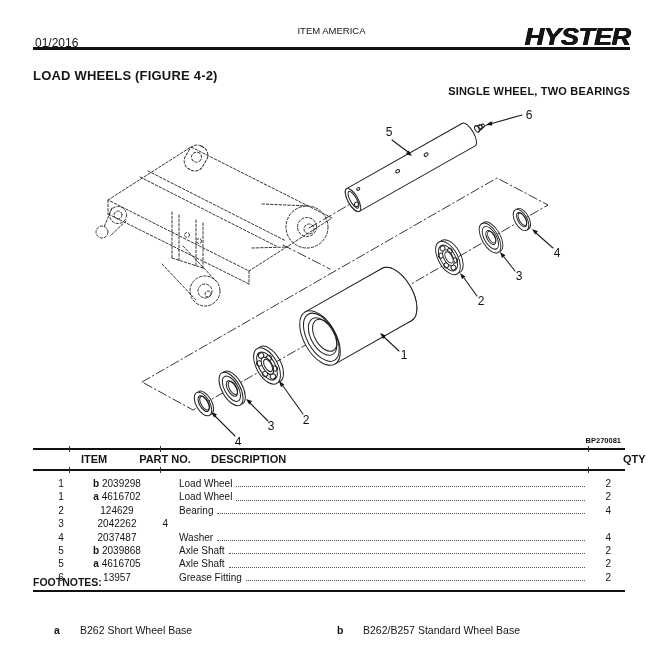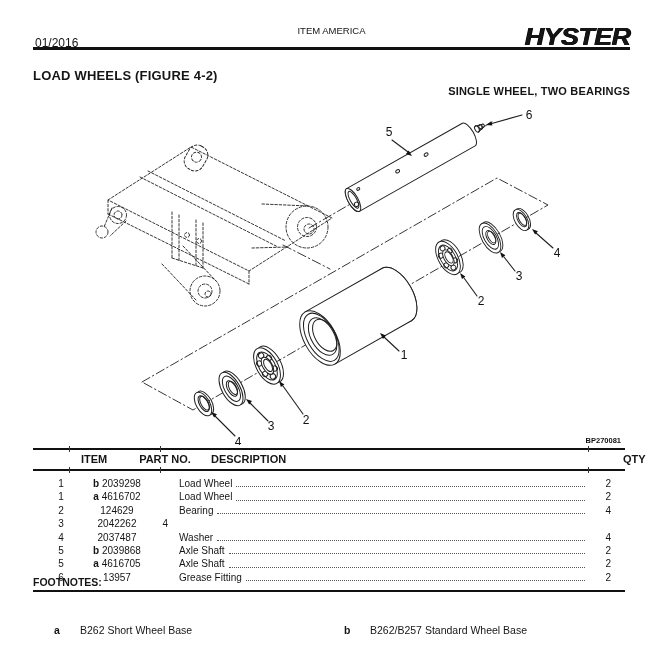--- a/index.html
+++ b/index.html
@@ -37,21 +37,21 @@
   .trow{display:flex;height:13.4px;line-height:13.4px;white-space:nowrap;}
   .col-item{width:56px;text-align:center;}
   .col-part{width:56px;text-align:center;}
   .fnl{font-weight:bold;}
   .col-desc{flex:1;margin-left:34px;display:flex;min-width:0;}
   .leader{flex:1;border-bottom:1.4px dotted #555;margin:0 3px 3px 4px;}
   .col-qty{width:37px;text-align:right;padding-right:14px;box-sizing:border-box;}
   
   .fn-title{position:absolute;left:33px;top:576px;font-size:10.5px;font-weight:bold;}
   .fn-item{position:absolute;top:624px;font-size:10.5px;}
-  .fn-a{left:15px;margin-left:39px;} .fn-b{left:344px;}
+  .fn-a{left:15px;margin-left:39px;} .fn-b{left:337px;}
   .fn-key{font-weight:bold;display:inline-block;width:26px;}
   svg text{font-family:"Liberation Sans","DejaVu Sans",sans-serif;}
 </style>
 </head>
 <body>
 
 <div class="page">
 
   <div class="hdr-date">01/2016</div>
   <div class="hdr-center">

